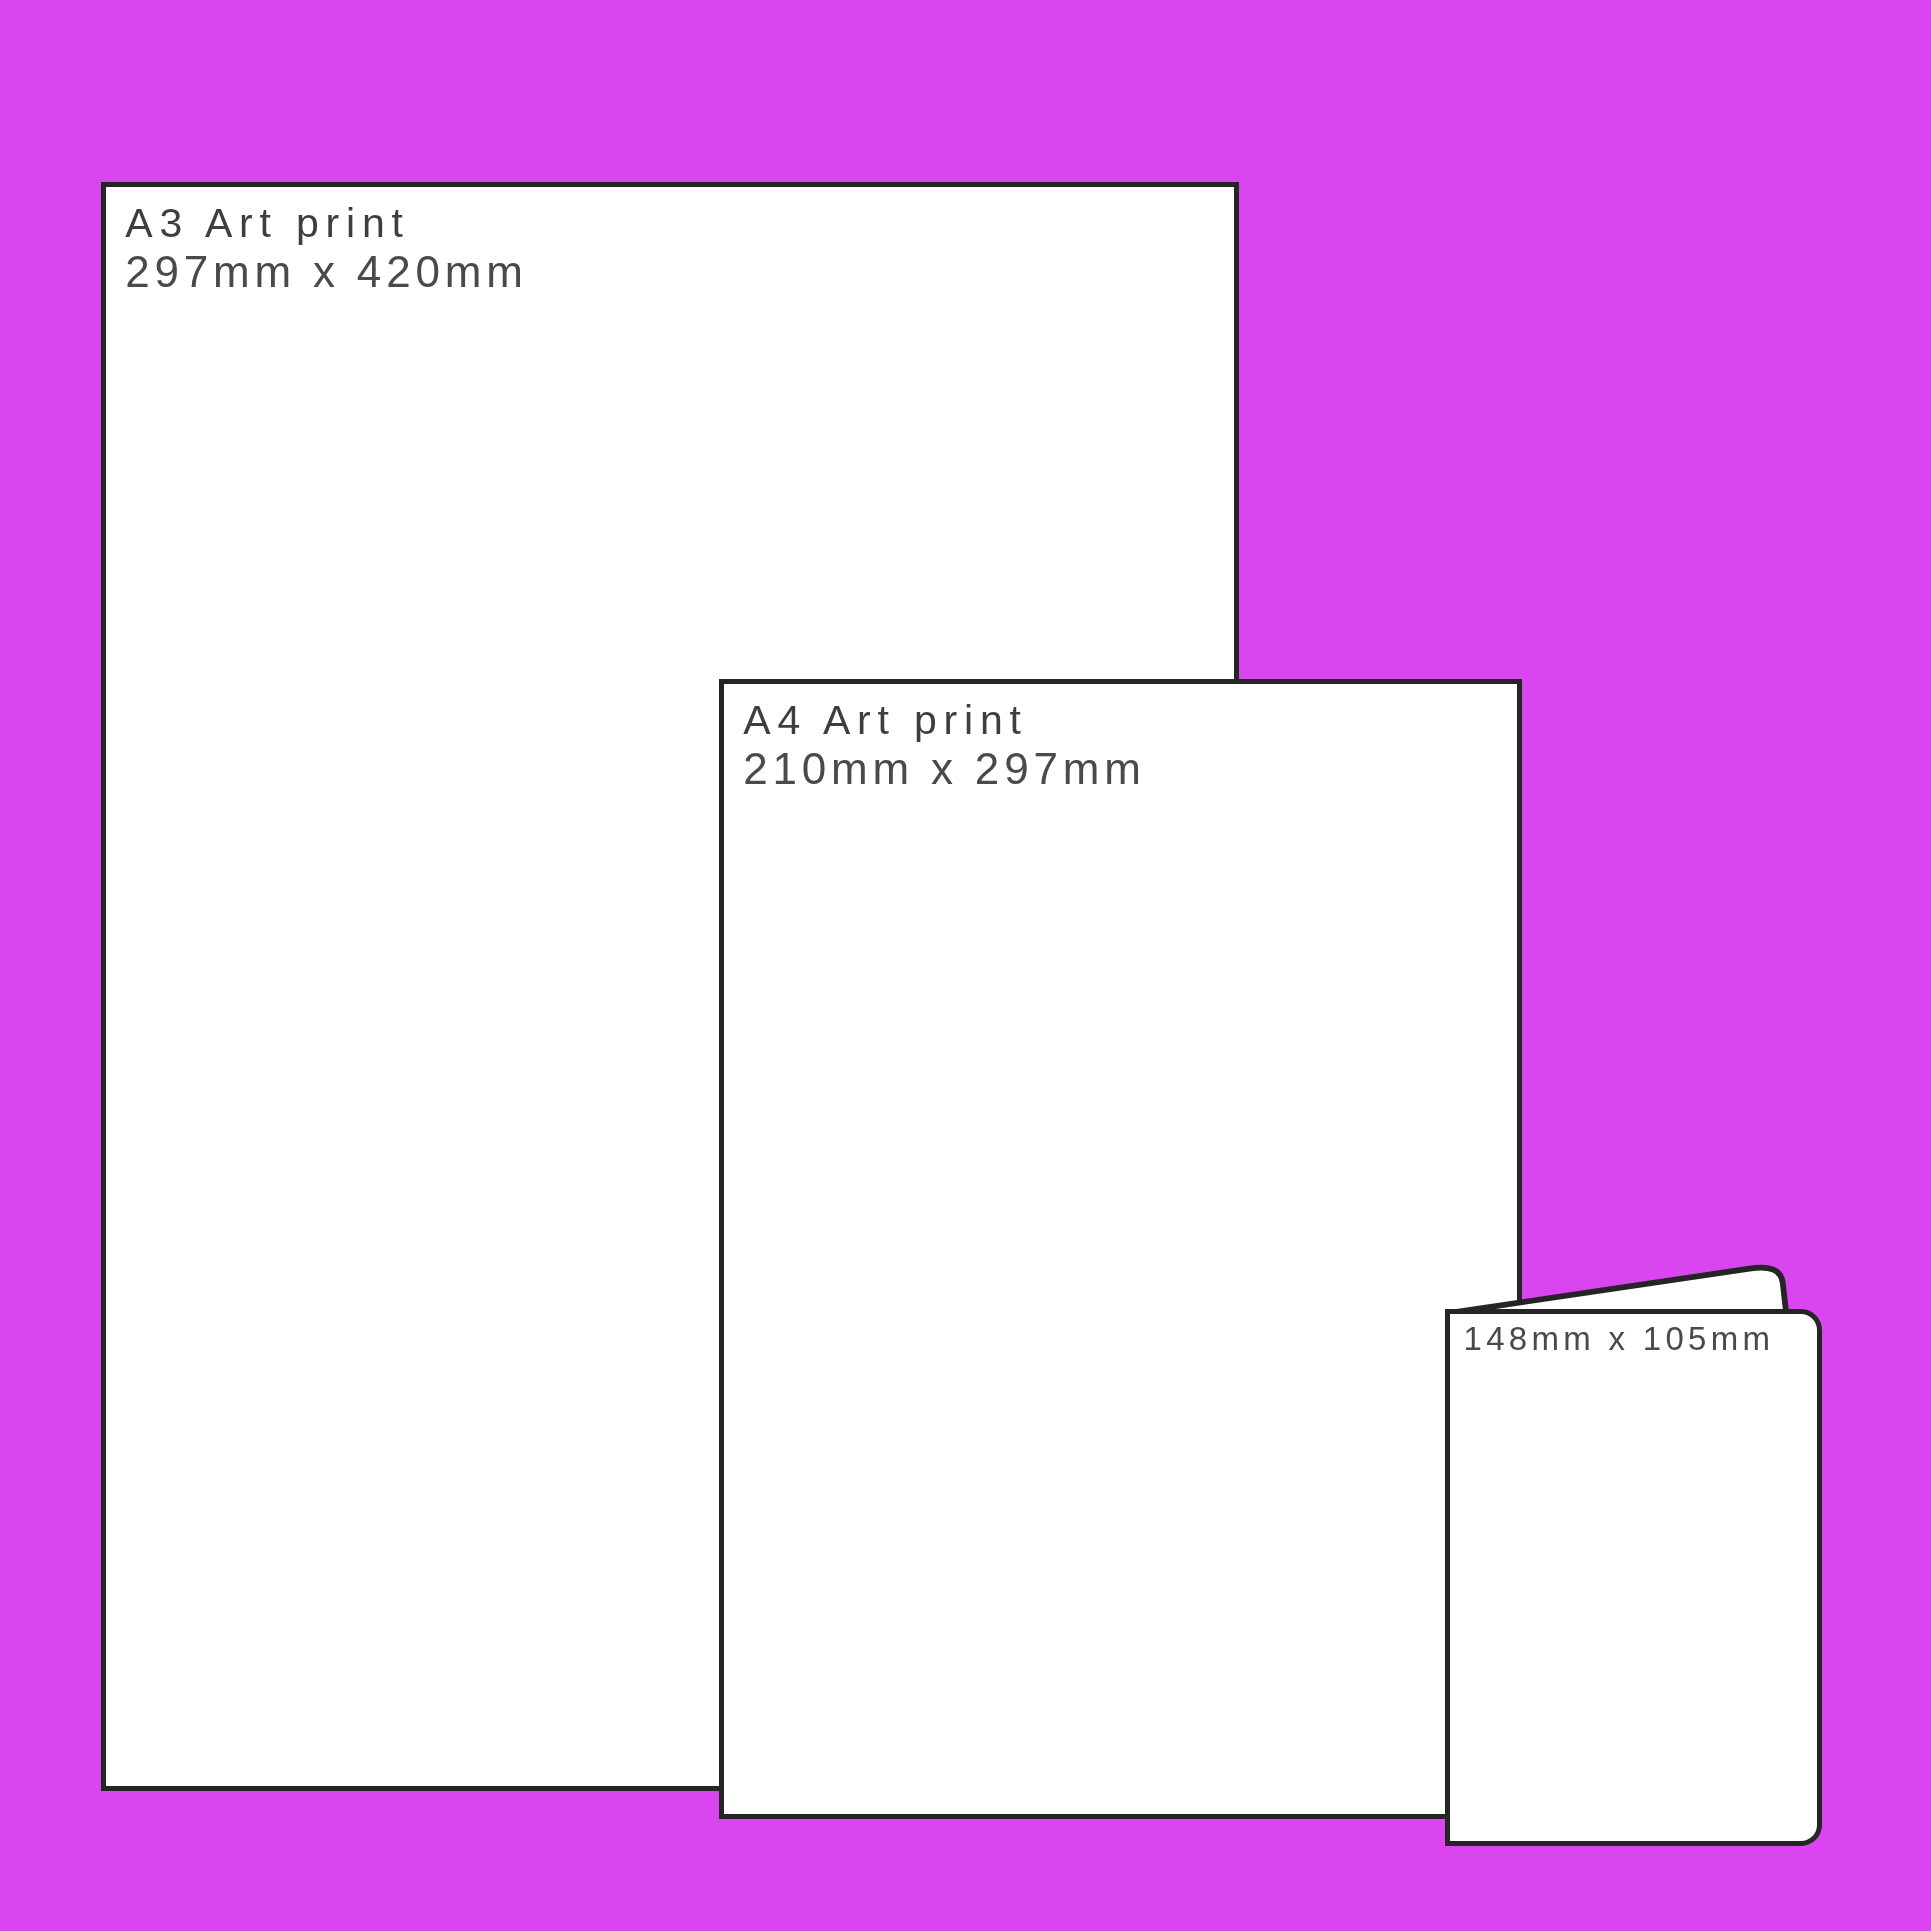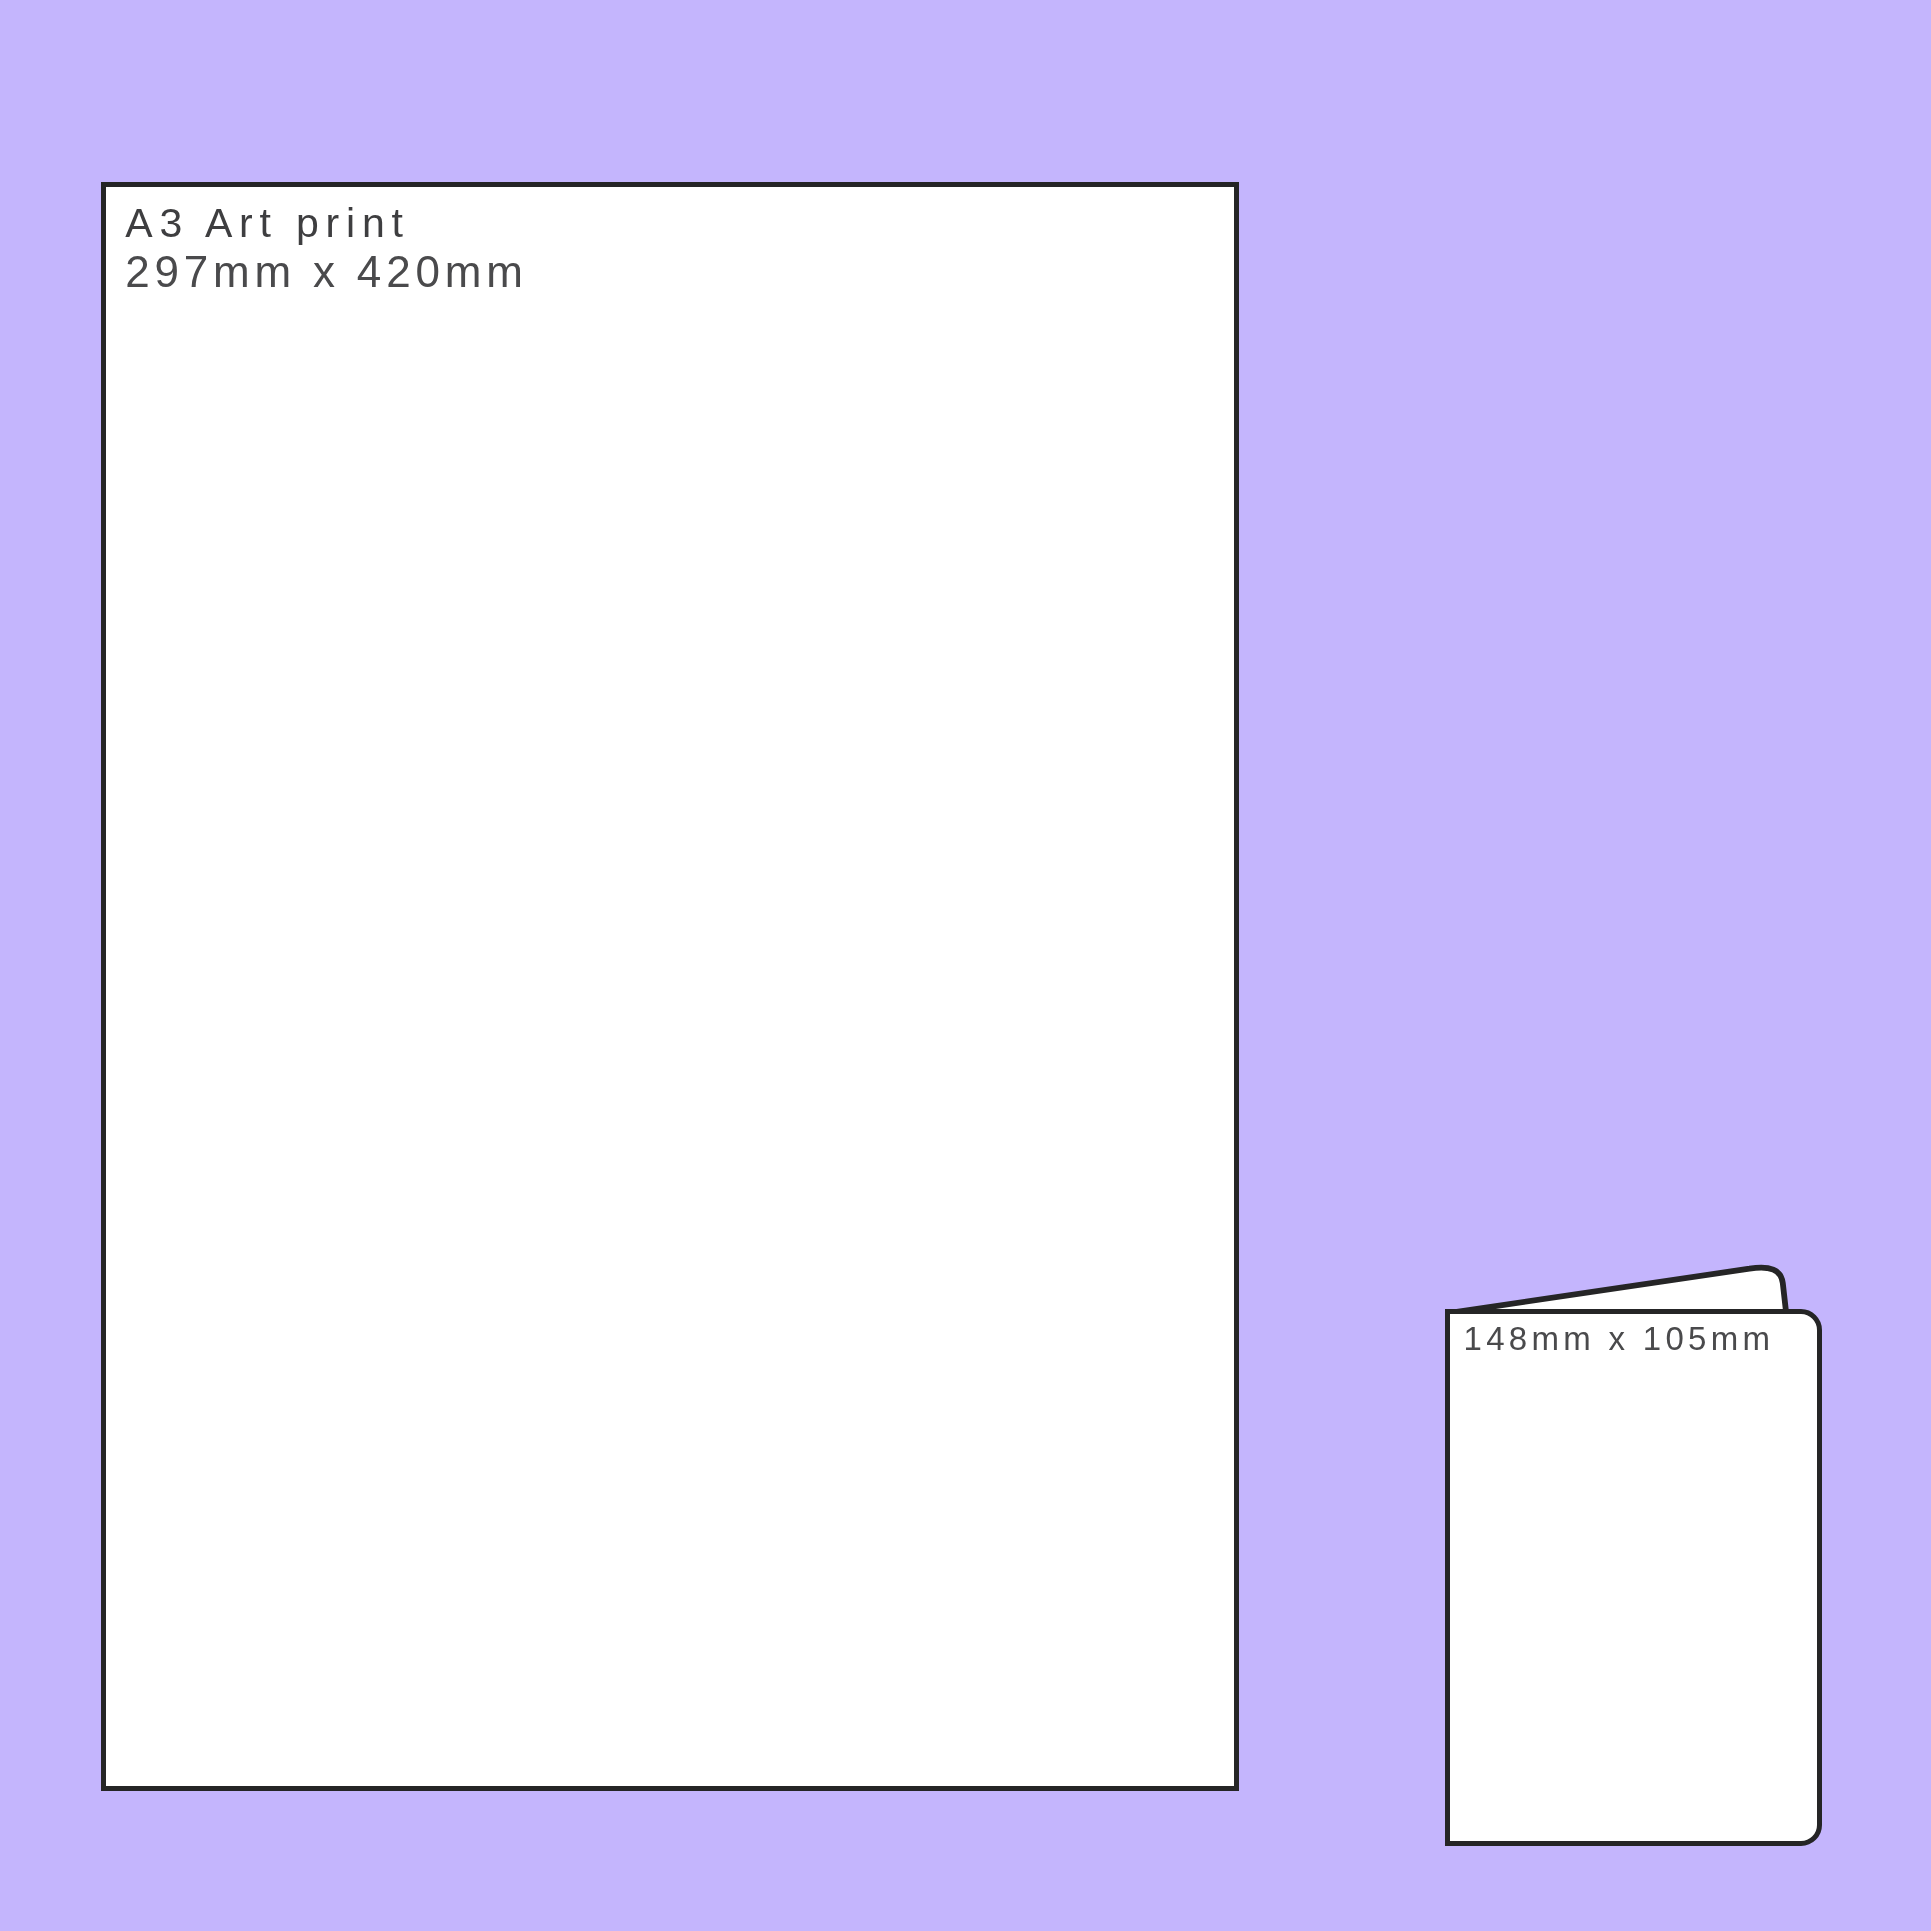--- a/index.html
+++ b/index.html
@@ -4,21 +4,21 @@
 <style>
   html, body {
     margin: 0;
     padding: 0;
     background: #ffffff;
   }
   .canvas {
     position: relative;
     width: 1931px;
     height: 1931px;
-    background: #c4b5fd;
+    background: #d946ef;
     overflow: hidden;
     font-family: "Liberation Sans", sans-serif;
   }
   .sheet {
     position: absolute;
     box-sizing: border-box;
     background: #ffffff;
     border: 5.8px solid #252526;
   }
   .sheet-a3 {
@@ -87,20 +87,26 @@
 
 <div class="canvas">
 
   <div class="sheet sheet-a3">
     <div class="label">
       <span class="title">A3 Art print</span>
       <span class="dims">297mm x 420mm</span>
     </div>
   </div>
 
+  <div class="sheet sheet-a4">
+    <div class="label">
+      <span class="title">A4 Art print</span>
+      <span class="dims">210mm x 297mm</span>
+    </div>
+  </div>
 
   <svg class="fold-svg" viewBox="0 0 2000 2000">
     <path d="M 1500 1360 L 1812 1314 Q 1844 1308.5 1846.5 1329 L 1850 1360 Z" fill="#ffffff" stroke="#252526" stroke-width="6" stroke-linejoin="round"></path>
   </svg>
 
   <div class="sheet sheet-card">
     <div class="label">
       <span class="dims">148mm x 105mm</span>
     </div>
   </div>

